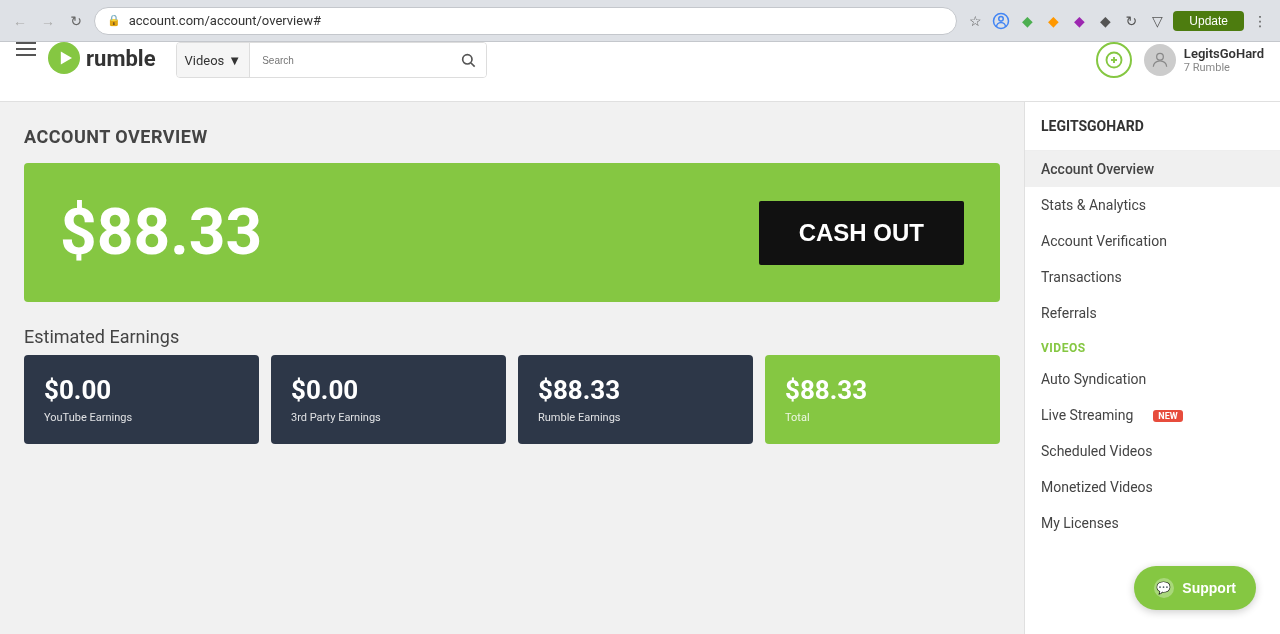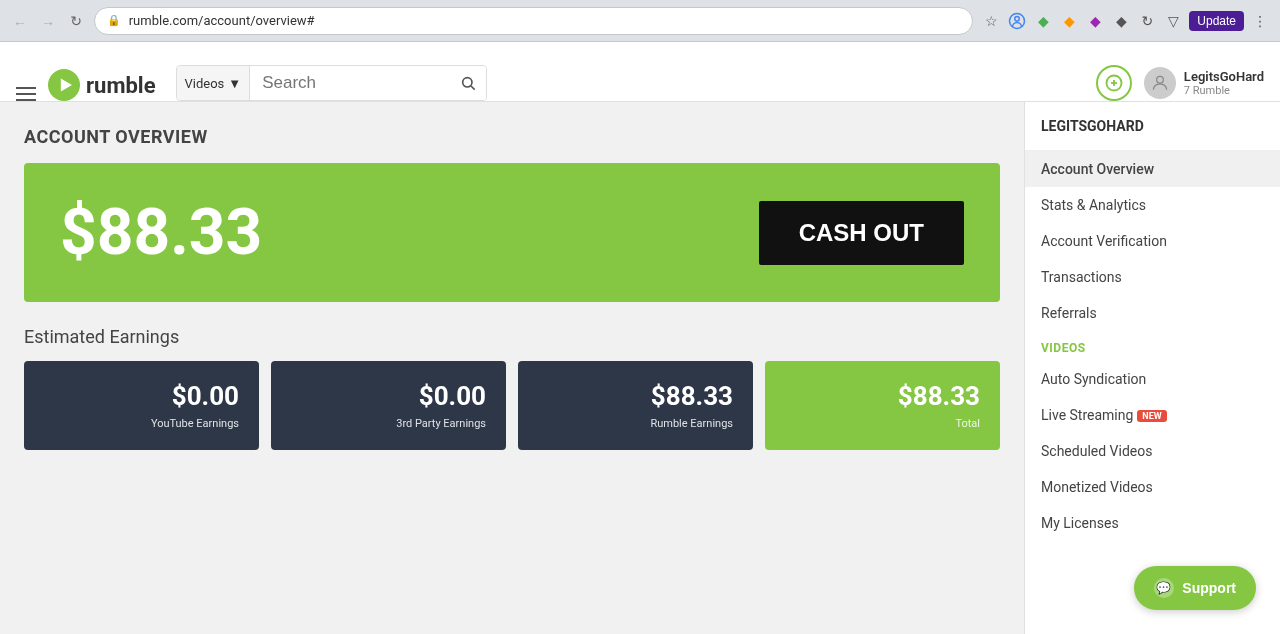--- a/index.html
+++ b/index.html
@@ -30,29 +30,29 @@
       align-items: center;
       gap: 8px;
       font-size: 13px;
       color: #333;
       height: 28px;
       border: 1px solid #c4c7cc;
     }
     .lock-icon { color: #666; font-size: 11px; }
     .browser-actions { display: flex; gap: 6px; align-items: center; }
     .browser-action-btn { width: 20px; height: 20px; display: flex; align-items: center; justify-content: center; color: #555; font-size: 14px; cursor: pointer; }
-    .update-btn { background: #4c1d95; color: white; border-radius: 4px; padding: 3px 8px; font-size: 12px; cursor: pointer; border: none; }
+    .update-btn { background: #4d7c0f; color: white; border-radius: 4px; padding: 3px 16px; font-size: 12px; cursor: pointer; border: none; }
 
     
     .app-header {
       background: white;
       padding: 0 16px;
       height: 60px;
       display: flex;
-      align-items: flex-end;
+      align-items: flex-start;
       gap: 12px;
       border-bottom: 1px solid #e0e0e0;
       position: relative;
       z-index: 10;
     }
     .hamburger { font-size: 18px; color: #555; cursor: pointer; display: flex; flex-direction: column; gap: 4px; justify-content: center; }
     .hamburger span { width: 20px; height: 2px; background: #555; display: block; }
     .logo { display: flex; align-items: center; gap: 6px; text-decoration: none; }
     .logo-icon { width: 32px; height: 32px; }
     .logo-text { font-size: 22px; font-weight: bold; color: #333; }
@@ -77,21 +77,21 @@
       display: flex; align-items: center; gap: 4px;
     }
     .search-input-wrap {
       display: flex; align-items: center;
       background: white;
     }
     .search-input {
       border: none;
       outline: none;
       padding: 16px 12px;
-      font-size: 17px;
+      font-size: 10px;
       width: 200px;
       height: 23px;
       color: #999;
     }
     .search-btn { background: none; border: none; padding: 0 10px; cursor: pointer; color: #555; font-size: 16px; height: 36px; display: flex; align-items: center; }
     .header-right { margin-left: auto; display: flex; align-items: center; gap: 12px; }
     .upload-btn { width: 36px; height: 36px; border-radius: 50%; border: 2px solid #85c742; display: flex; align-items: center; justify-content: center; cursor: pointer; color: #85c742; font-size: 18px; }
     .user-info { display: flex; align-items: center; gap: 8px; cursor: pointer; }
     .user-avatar { width: 32px; height: 32px; border-radius: 50%; background: #ccc; display: flex; align-items: center; justify-content: center; }
     .user-avatar svg { width: 20px; height: 20px; color: #888; }
@@ -145,28 +145,27 @@
       font-size: 24px;
       font-weight: 600;
       cursor: pointer;
       border-radius: 2px;
     }
 
     
     .section-title {
       font-size: 18px;
       color: #444;
-      margin-bottom: 14px;
+      margin-bottom: 8px;
       font-weight: 400;
     }
     .earnings-grid {
       display: grid;
       grid-template-columns: repeat(4, 1fr);
       gap: 12px;
-      text-align: right;
     }
     .earning-card {
       background: #2d3748;
       border-radius: 4px;
       padding: 20px;
       color: white;
     }
     .earning-card.green { background: #85c742; }
     .earning-amount {
       font-size: 26px;
@@ -212,21 +211,21 @@
       letter-spacing: 0.5px;
     }
     .new-badge {
       display: inline-block;
       background: #e74c3c;
       color: white;
       font-size: 9px;
       font-weight: 700;
       padding: 1px 5px;
       border-radius: 3px;
-      margin-left: 4px;
+      margin-left: 20px;
       vertical-align: middle;
     }
 
     
     .support-btn {
       position: fixed;
       bottom: 24px;
       right: 24px;
       background: #85c742;
       color: white;
@@ -251,21 +250,21 @@
   </style>
 </head>
 <body>
 
 <div class="browser-chrome">
   <button class="browser-nav-btn disabled">←</button>
   <button class="browser-nav-btn disabled">→</button>
   <button class="browser-nav-btn">↻</button>
   <div class="address-bar">
     <span class="lock-icon">🔒</span>
-    <span>rumble.com/account/overview#</span>
+    <span>account.com/account/overview#</span>
   </div>
   <div class="browser-actions">
     <span class="browser-action-btn">☆</span>
     <span class="browser-action-btn">
       <svg width="18" height="18" viewBox="0 0 24 24" fill="none" stroke="#4285f4" stroke-width="2">
           <circle cx="12" cy="12" r="10"></circle>
           <path d="M12 6a3 3 0 100 6 3 3 0 000-6zM6 20c0-3.3 2.7-6 6-6s6 2.7 6 6"></path>
         </svg>
     </span>
     <span class="browser-action-btn" style="color:#4caf50">◆</span>

